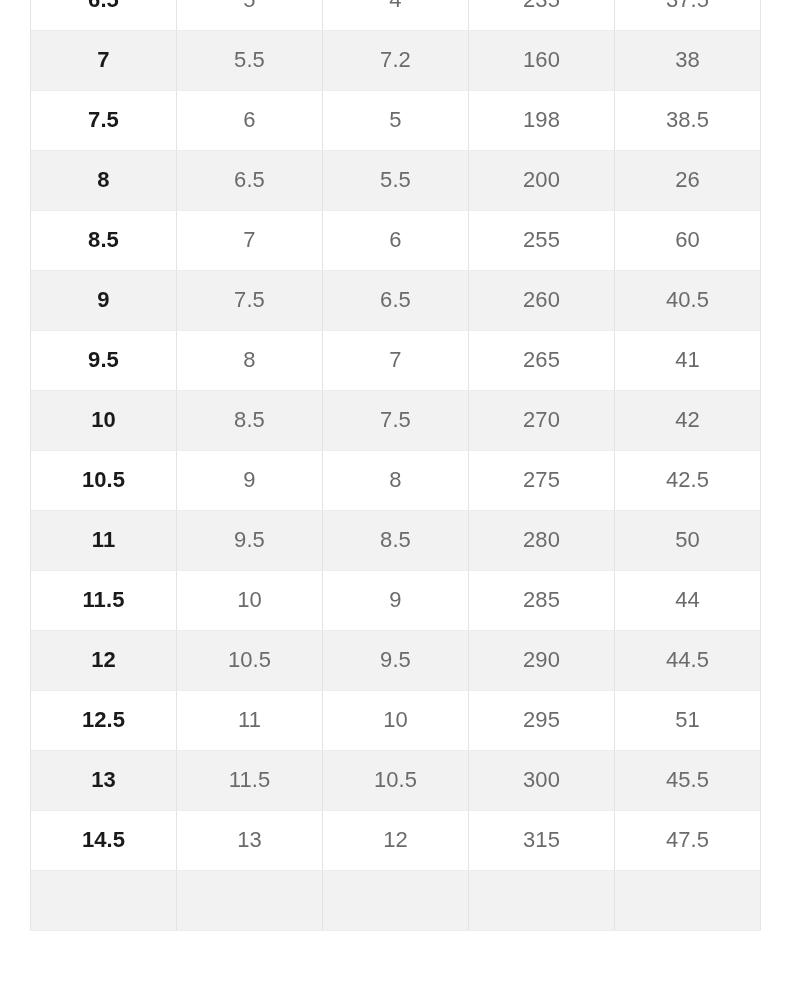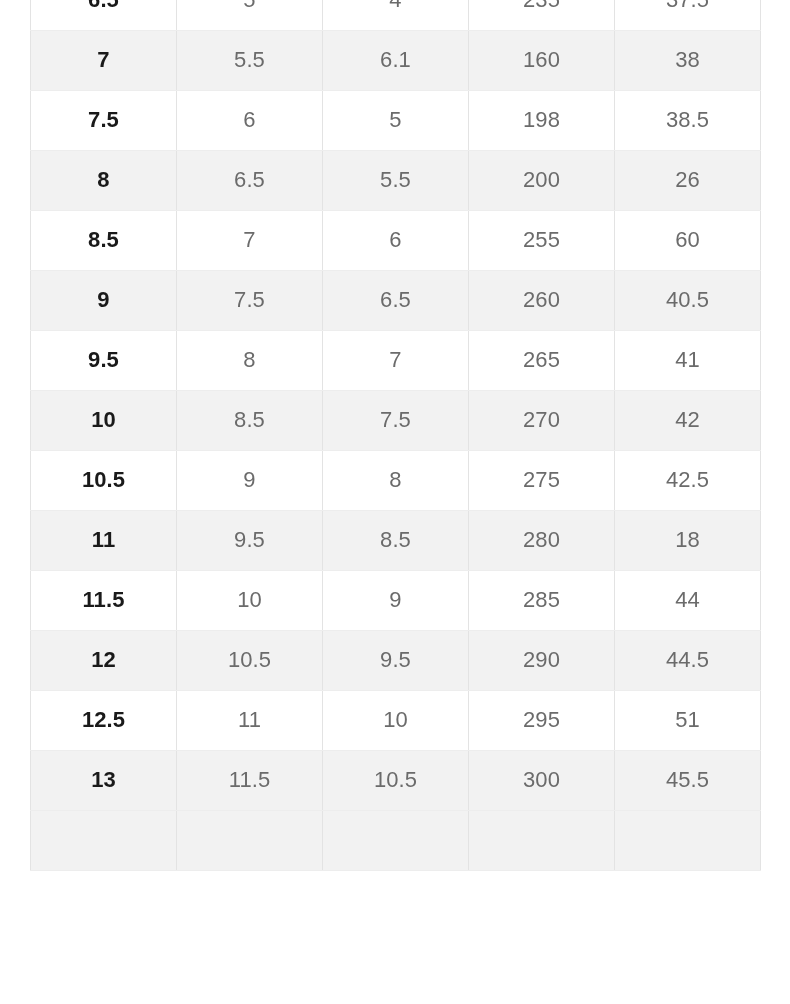--- a/index.html
+++ b/index.html
@@ -103,21 +103,21 @@
           <tr class="row-plain">
             <td class="col-0">6.5</td>
             <td class="col-1">5</td>
             <td class="col-2">4</td>
             <td class="col-3">235</td>
             <td class="col-4">37.5</td>
           </tr>
           <tr class="row-shaded">
             <td class="col-0">7</td>
             <td class="col-1">5.5</td>
-            <td class="col-2">6.1</td>
+            <td class="col-2">7.2</td>
             <td class="col-3">160</td>
             <td class="col-4">38</td>
           </tr>
           <tr class="row-plain">
             <td class="col-0">7.5</td>
             <td class="col-1">6</td>
             <td class="col-2">5</td>
             <td class="col-3">198</td>
             <td class="col-4">38.5</td>
           </tr>
@@ -161,21 +161,21 @@
             <td class="col-1">9</td>
             <td class="col-2">8</td>
             <td class="col-3">275</td>
             <td class="col-4">42.5</td>
           </tr>
           <tr class="row-shaded">
             <td class="col-0">11</td>
             <td class="col-1">9.5</td>
             <td class="col-2">8.5</td>
             <td class="col-3">280</td>
-            <td class="col-4">18</td>
+            <td class="col-4">50</td>
           </tr>
           <tr class="row-plain">
             <td class="col-0">11.5</td>
             <td class="col-1">10</td>
             <td class="col-2">9</td>
             <td class="col-3">285</td>
             <td class="col-4">44</td>
           </tr>
           <tr class="row-shaded">
             <td class="col-0">12</td>
@@ -191,20 +191,27 @@
             <td class="col-3">295</td>
             <td class="col-4">51</td>
           </tr>
           <tr class="row-shaded">
             <td class="col-0">13</td>
             <td class="col-1">11.5</td>
             <td class="col-2">10.5</td>
             <td class="col-3">300</td>
             <td class="col-4">45.5</td>
           </tr>
+          <tr class="row-plain">
+            <td class="col-0">14.5</td>
+            <td class="col-1">13</td>
+            <td class="col-2">12</td>
+            <td class="col-3">315</td>
+            <td class="col-4">47.5</td>
+          </tr>
           <tr class="row-shaded">
             <td class="col-0"></td>
             <td class="col-1"></td>
             <td class="col-2"></td>
             <td class="col-3"></td>
             <td class="col-4"></td>
           </tr>
         </tbody>
     </table>
   </div>

